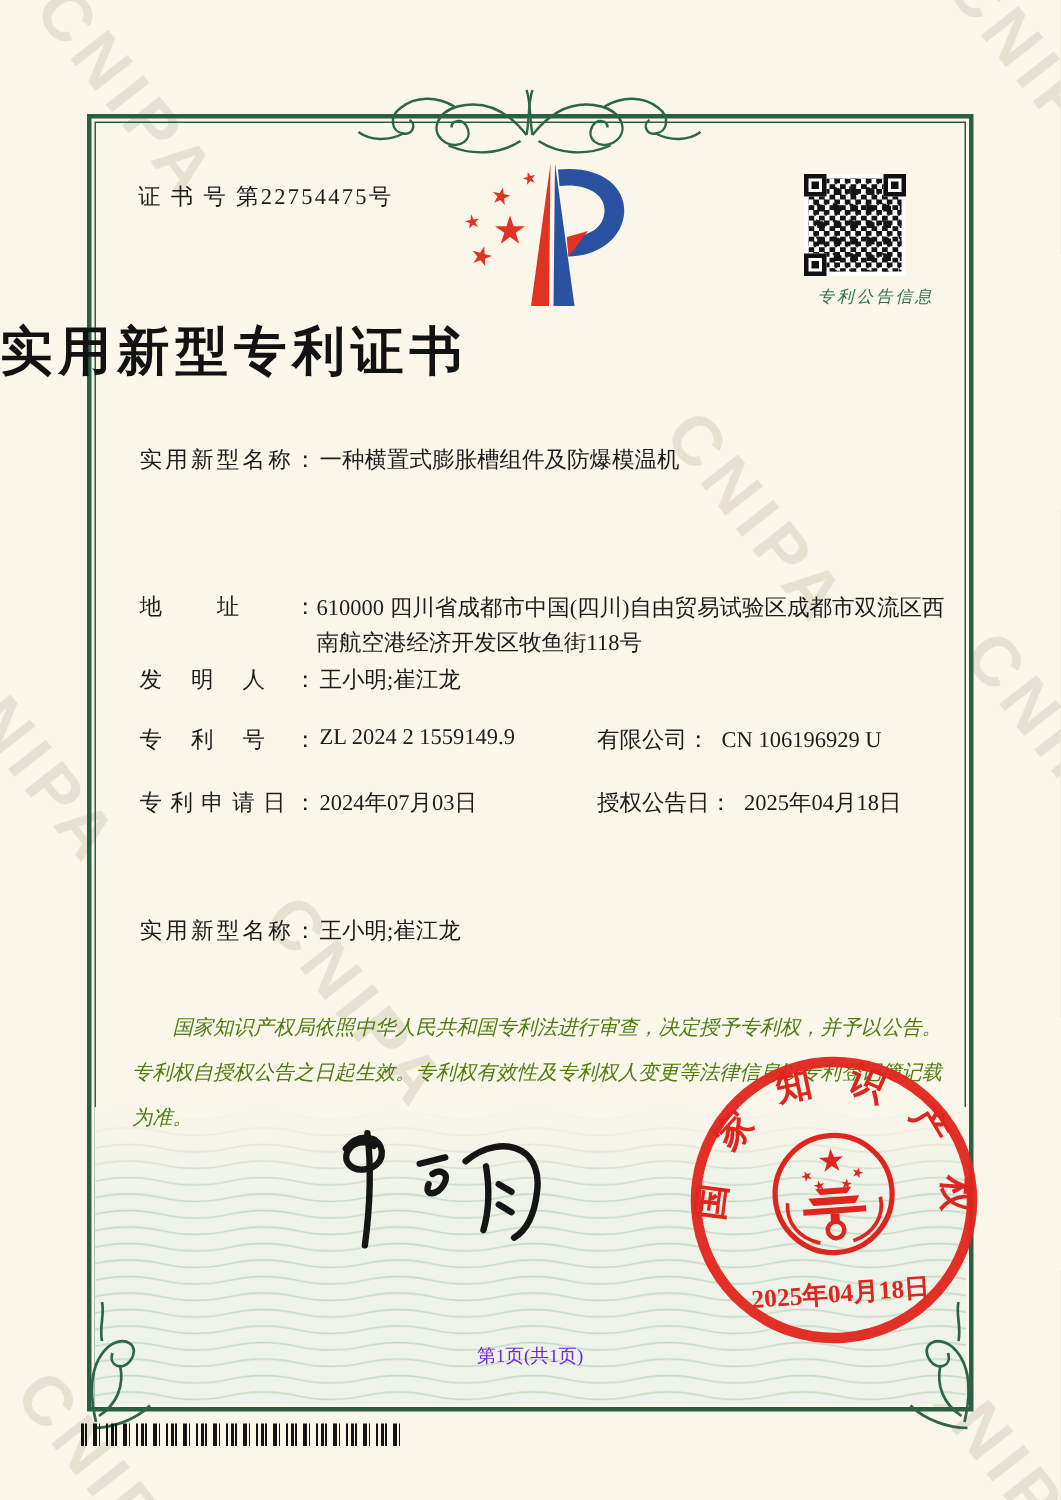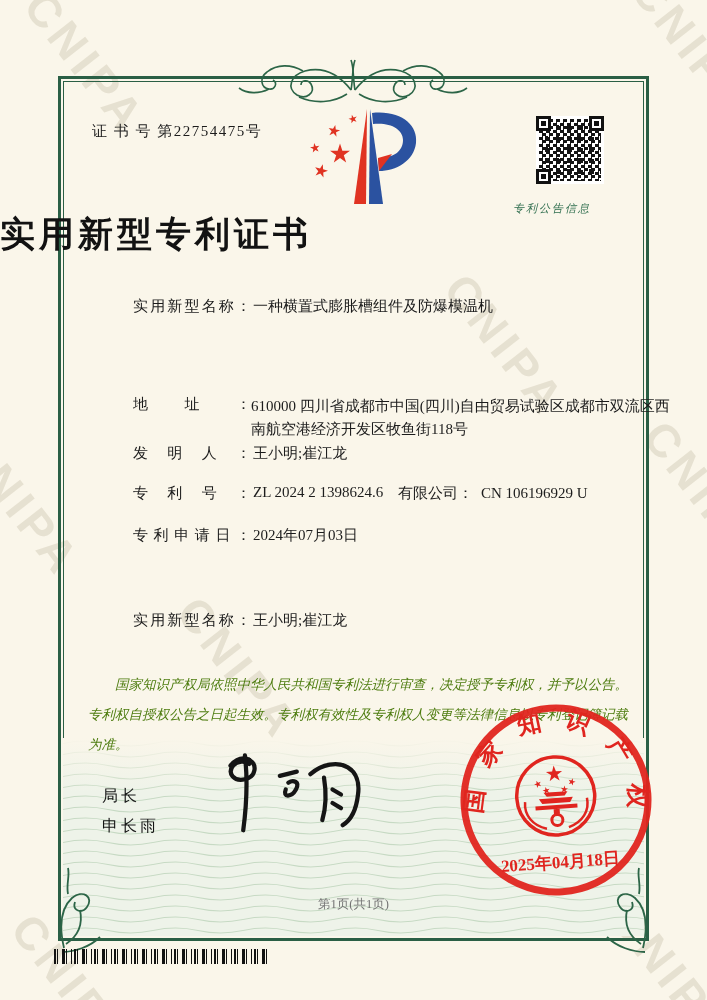--- a/index.html
+++ b/index.html
@@ -23,45 +23,45 @@
   .logo{position:absolute;left:295px;top:104px;}
   .qr{position:absolute;left:536px;top:116px;width:62px;height:62px;background:#fff;padding:3px;}
   .qr-inner{position:absolute;inset:3px;background-color:#fff;
      background-image:
        repeating-conic-gradient(#141414 0% 25%, transparent 0% 50%),
        repeating-conic-gradient(transparent 0% 30%, #141414 0% 50%, transparent 0% 75%);
      background-size:7px 7px, 11px 11px;}
   .qf{position:absolute;width:15px;height:15px;border:3px solid #111;background:#fff;box-sizing:border-box;}
   .qf::after{content:"";position:absolute;inset:2px;background:#111;}
   .qf.tl{left:0;top:0}.qf.tr{right:0;top:0}.qf.bl{left:0;bottom:0}
-  .qr-caption{position:absolute;left:513px;top:201px;width:110px;text-align:left;
+  .qr-caption{position:absolute;left:513px;top:190px;width:110px;text-align:right;
       font-size:11px;letter-spacing:2px;color:#2f6e4e;font-style:italic;}
 
   .title{position:absolute;left:0;top:211px;width:100%;text-align:left;
       font-size:35px;font-weight:bold;letter-spacing:4px;color:#121212;}
 
   
   .row{position:absolute;left:93px;width:562px;font-size:15px;white-space:nowrap;}
-  .lab{display:inline-block;width:118px;text-align:justify;text-align-last:justify;vertical-align:top;margin-left:40px;}
+  .lab{display:inline-block;width:118px;text-align:justify;text-align-last:justify;vertical-align:top;}
   .val{margin-left:2px;}
   .val-wrap{display:inline-block;width:428px;white-space:normal;line-height:23px;vertical-align:top;}
   .rpair{position:absolute;left:305px;top:0;}
   .rpair .val{margin-left:8px;}
 
   
   .statement{position:absolute;left:88px;top:670px;width:548px;font-size:13.5px;
       font-style:italic;line-height:30px;color:#4d7c0f;}
   .statement .l1{text-indent:2em;}
 
   
   .director{position:absolute;left:102px;top:781px;font-family:"Liberation Sans","DejaVu Sans",sans-serif;
       font-size:16px;letter-spacing:3px;color:#141414;line-height:30px;}
   .signature{position:absolute;left:205px;top:742px;}
   .seal{position:absolute;left:456px;top:700px;transform:rotate(-4deg);}
-  .page-no{position:absolute;left:0;top:896px;width:100%;text-align:center;font-size:12.5px;color:#737373;}
+  .page-no{position:absolute;left:0;top:896px;width:100%;text-align:center;font-size:12.5px;color:#6d28d9;}
   .barcode{position:absolute;left:54px;top:949px;width:216px;height:15px;
      background:repeating-linear-gradient(90deg,
        #121212 0 2px, transparent 2px 3px,
        #121212 3px 4px, transparent 4px 8px,
        #121212 8px 11px, transparent 11px 12px,
        #121212 12px 13px, transparent 13px 17px,
        #121212 17px 18px, transparent 18px 20px);}
 
   .orn{position:absolute;pointer-events:none;}
 </style>
@@ -167,44 +167,43 @@
 
   <div class="row" style="top:395px">
     <span class="lab">地址：</span><span class="val-wrap">610000 四川省成都市中国(四川)自由贸易试验区成都市双流区西南航空港经济开发区牧鱼街118号</span>
   </div>
 
   <div class="row" style="top:444px">
     <span class="lab">发明人：</span><span class="val">王小明;崔江龙</span>
   </div>
 
   <div class="row" style="top:484px">
-    <span class="lab">专利号：</span><span class="val">ZL 2024 2 1398624.6</span>
+    <span class="lab">专利号：</span><span class="val">ZL 2024 2 1559149.9</span>
     <span class="rpair">
       <span>有限公司：</span><span class="val">CN 106196929 U</span>
     </span>
   </div>
 
   <div class="row" style="top:526px">
     <span class="lab">专利申请日：</span><span class="val">2024年07月03日</span>
+    <span class="rpair">
+      <span>授权公告日：</span><span class="val">2025年04月18日</span>
+    </span>
   </div>
 
 
   <div class="row" style="top:611px">
     <span class="lab">实用新型名称：</span><span class="val">王小明;崔江龙</span>
   </div>
 
   <div class="statement">
     <div class="l1">国家知识产权局依照中华人民共和国专利法进行审查，决定授予专利权，并予以公告。</div>
     <div class="l2">专利权自授权公告之日起生效。专利权有效性及专利权人变更等法律信息以专利登记簿记载为准。</div>
   </div>
 
-  <div class="director">
-    <div>局长</div>
-    <div>申长雨</div>
-  </div>
 
   <svg class="signature" width="170" height="100" viewBox="0 0 200 110">
     <g fill="none" stroke="#151515" stroke-width="5" stroke-linecap="round" stroke-linejoin="round">
       <path d="M30,24 Q40,12 52,17"></path>
       <path d="M52,17 C62,23 60,37 47,40 C34,43 26,33 33,24 C38,18 48,18 52,22"></path>
       <path d="M47,12 C50,38 49,70 45,100"></path>
       <path d="M88,36 L108,31"></path>
       <path d="M98,44 C104,40 112,43 107,52 C102,61 91,62 95,52"></path>
       <path d="M124,34 C138,22 156,19 168,26 C178,32 182,44 180,58 C178,76 172,88 162,94"></path>
       <path d="M140,38 C143,56 142,74 138,88"></path>

